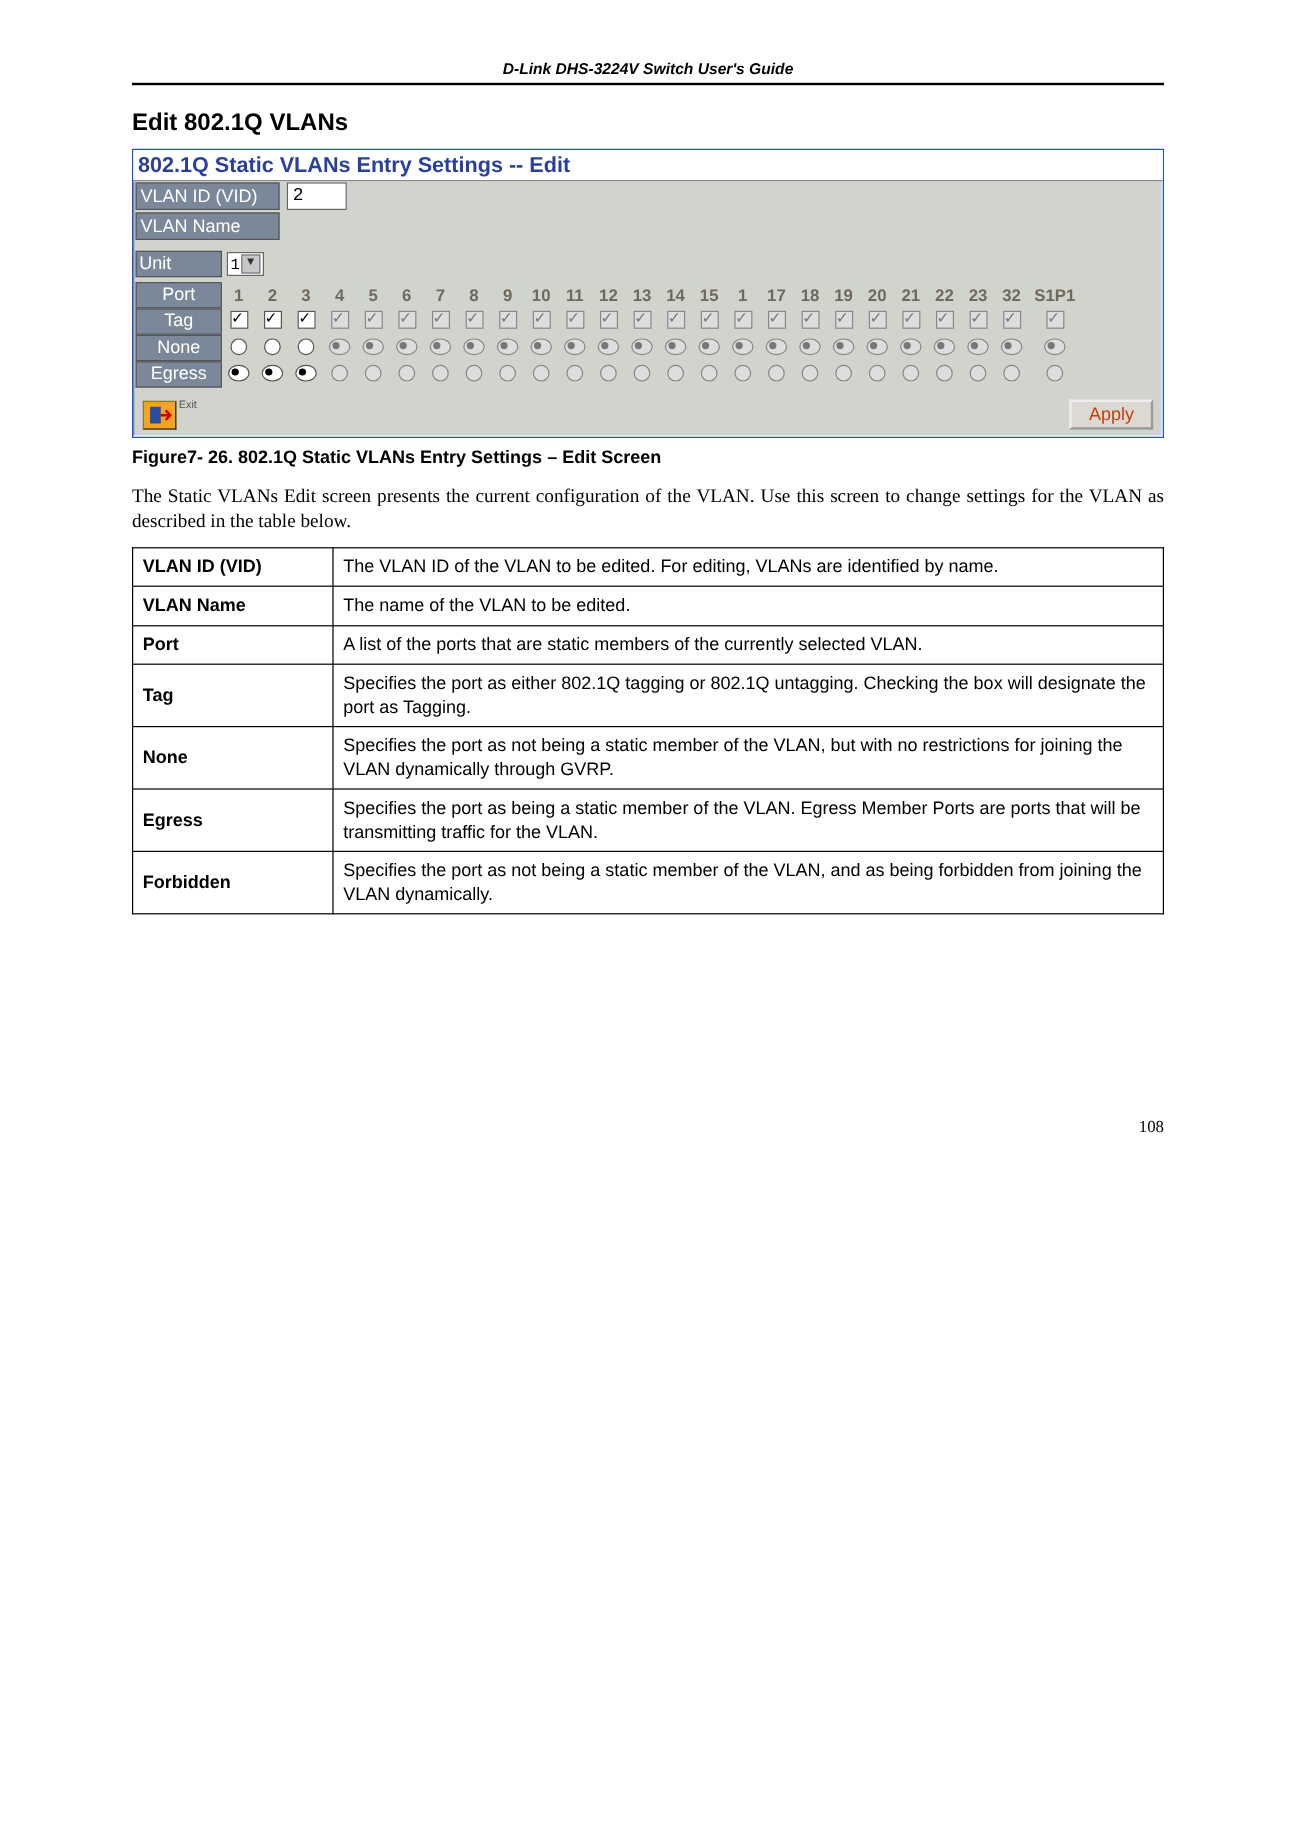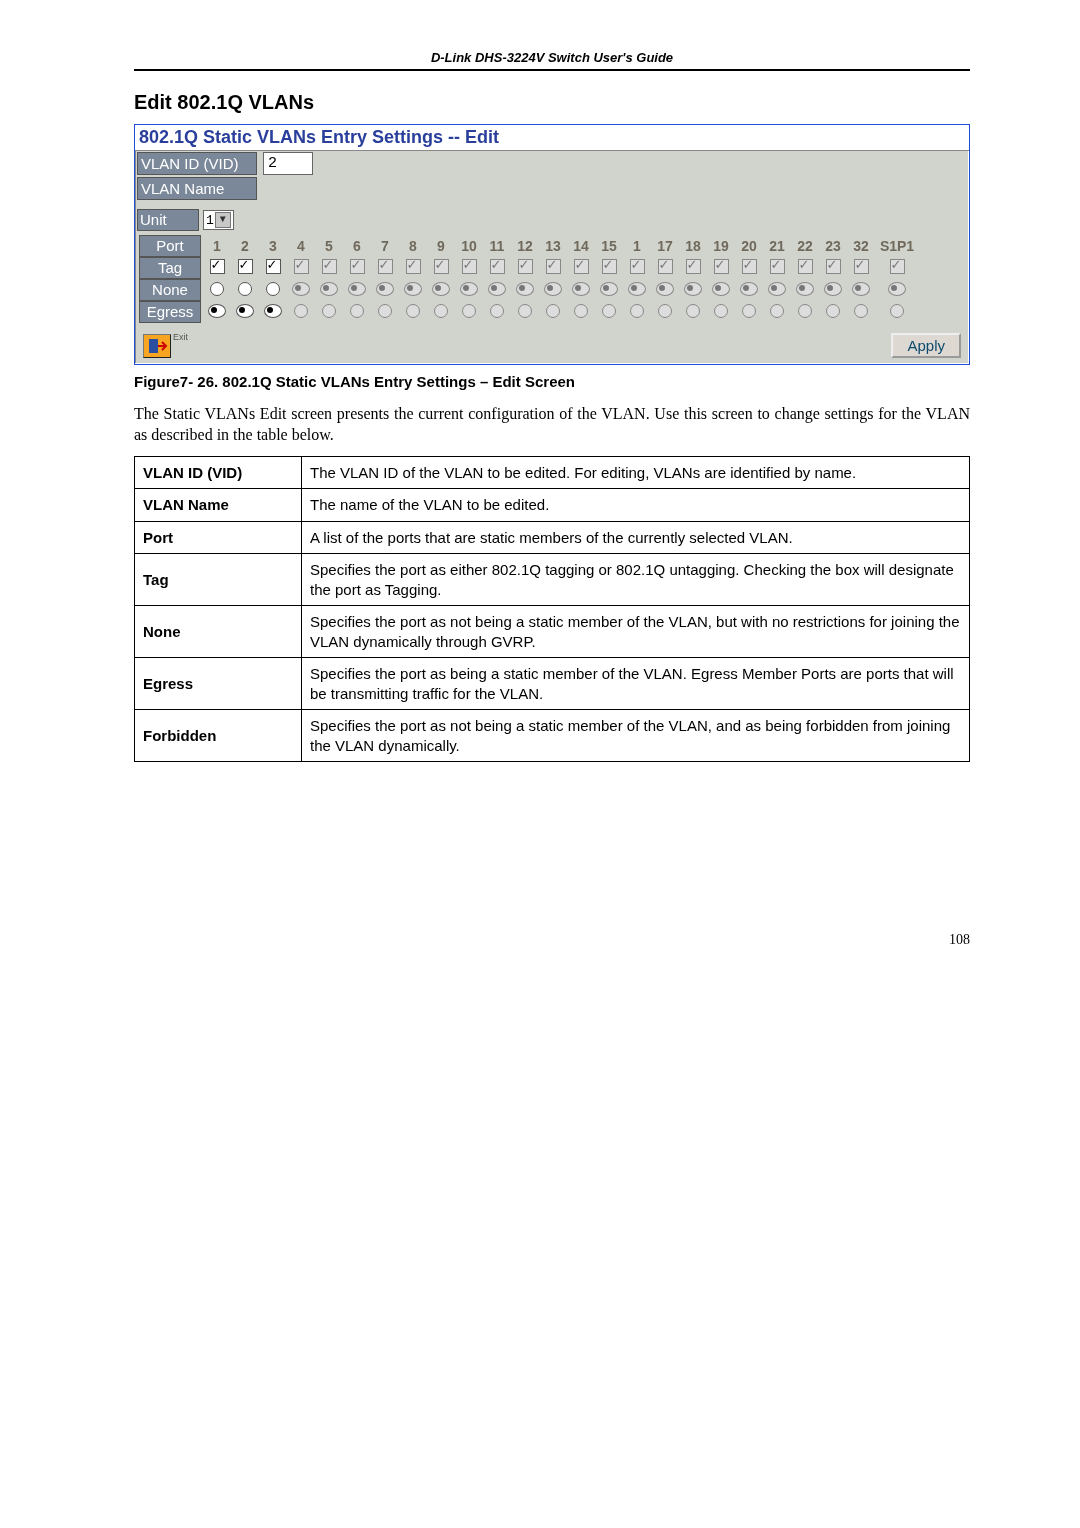--- a/index.html
+++ b/index.html
@@ -6,21 +6,20 @@
     margin: 0;
     padding: 0;
     background: #fff;
     font-family: "Times New Roman", serif;
     width: 1080px;
     margin: 0 auto;
     color:#000;
   }
   .page {
     padding: 50px 110px 30px 110px;
-    margin-left: 24px;
   }
   .running-head {
     font-family: Arial, sans-serif;
     font-weight: bold;
     font-style: italic;
     font-size: 13px;
     text-align: center;
     padding-bottom: 4px;
     border-bottom: 2px solid #000;
     margin-bottom: 20px;
@@ -80,21 +79,21 @@
   }
   .grid-area {
     padding:8px 2px 6px 2px;
   }
   .rowlabel {
     font-family: Arial, sans-serif;
     color:#fff;
     background:#7a889a;
     font-size:15px;
     padding:0px 2px;
-    width:62px;
+    width:72px;
     display:inline-block;
     border:1px solid #555;
     box-sizing:border-box;
     vertical-align:middle;
     height:22px;
     line-height:20px;
   }
   .grid {
     border-collapse:collapse;
     table-layout:fixed;
@@ -131,21 +130,21 @@
     display:flex;justify-content:space-between;align-items:center;padding:4px 8px 6px 8px;
   }
   .exit-btn{
     width:26px;height:22px;display:inline-block;position:relative;
     background:#f7a420;border:1px outset #777;
   }
   .exit-btn svg{display:block}
   .exit-text{font-family:Arial,sans-serif;font-size:9px;position:relative;left:2px;top:-2px;color:#555}
   .apply-btn{
     font-family:Arial,sans-serif;font-size:15px;padding:2px 14px;background:#ddd9d2;border:2px outset #eee;
-    color:#0c4a6e;
+    color:#c2410c;
   }
   
   .cb{width:13px;height:13px;display:inline-block;border:1px solid #555;background:#fff;position:relative}
   .cb.checked::after{content:"✓";position:absolute;top:-3px;left:0;font-size:13px;color:#000}
   .cb.dis{background:#ddd;border-color:#888}
   .cb.dis.checked::after{color:#777}
   .rb{width:12px;height:12px;border:1px solid #555;border-radius:50%;display:inline-block;background:#fff;position:relative}
   .rb.sel::after{content:"";width:6px;height:6px;background:#000;border-radius:50%;position:absolute;top:2px;left:2px}
   .rb.dis{background:#ddd;border-color:#888}
   .rb.dis.sel::after{background:#777}

